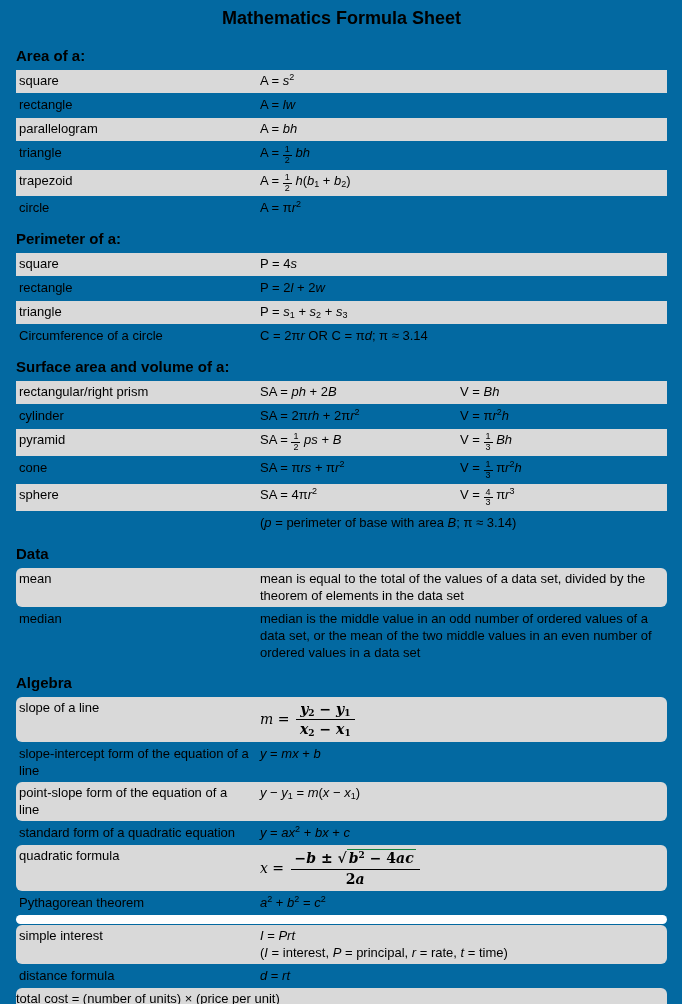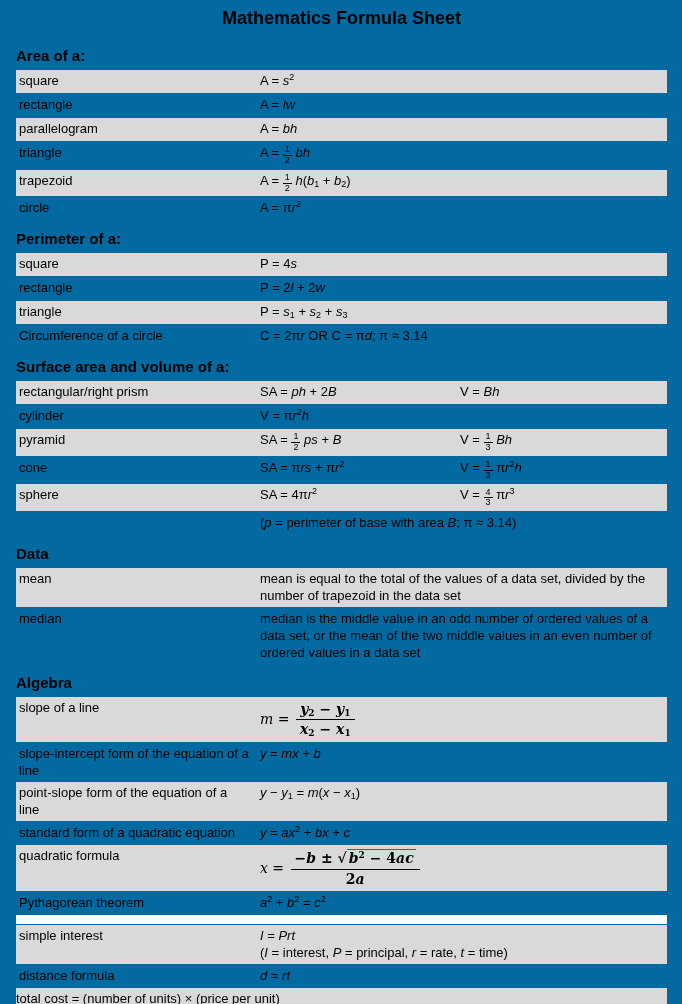--- a/index.html
+++ b/index.html
@@ -11,21 +11,21 @@
     -webkit-font-smoothing:antialiased;
   }
   .sheet { width:682px; height:1004px; overflow:hidden; padding:6px 15px 8px 16px; background:#0369a1; }
   .title { font-size:18px; font-weight:bold; text-align:center; margin:2px 0 16px 0; }
   .heading { font-size:15px; font-weight:bold; margin:10px 0 6px 0; }
   .heading:first-of-type, #content > .heading:first-child { margin-top:18px; }
   .rows { width:100%; }
   .row { display:flex; min-height:20px; margin-bottom:1px; }
   .row.shaded { background:var(--shade, #d9d9d9); }
   .mid .row { align-items:flex-start; padding:3px 0; }
-  .top .row { align-items:flex-start; padding:3px 0 2px 0; }
+  .top .row { align-items:flex-start; padding:3px 0 2px 0;border-radius:6px; }
   .cell { font-size:13px; line-height:1.3; }
   .cell.label { flex:0 0 244px; padding-left:3px; padding-right:10px; }
   .cell.formula { flex:1 1 auto; padding-right:6px; }
   .cell.formula.w-mid { flex:0 0 200px; }
   .cell.volume { flex:1 1 auto; }
   i { font-style:italic; }
   sup { font-size:9px; vertical-align:5px; line-height:0; }
   sub { font-size:9px; vertical-align:-2px; line-height:0; }
   .frac { display:inline-block; text-align:center; vertical-align:-6px; font-size:9px; line-height:1.1; font-style:normal; }
   .frac > span { display:block; padding:0 2px; }
@@ -94,20 +94,21 @@
       </div>
       <div class="heading">Surface area and volume of a:</div>
       <div class="rows mid">
         <div class="row shaded">
           <div class="cell label">rectangular/right prism</div>
           <div class="cell formula w-mid">SA = <i>ph</i> + 2<i>B</i></div>
           <div class="cell volume">V = <i>Bh</i></div>
         </div>
         <div class="row">
           <div class="cell label">cylinder</div>
+          <div class="cell formula w-mid">SA = 2π<i>rh</i> + 2π<i>r</i><sup>2</sup></div>
           <div class="cell volume">V = π<i>r</i><sup>2</sup><i>h</i></div>
         </div>
         <div class="row shaded">
           <div class="cell label">pyramid</div>
           <div class="cell formula w-mid">SA = <span class="frac"><span>1</span><span>2</span></span> <i>ps</i> + <i>B</i></div>
           <div class="cell volume">V = <span class="frac"><span>1</span><span>3</span></span> <i>Bh</i></div>
         </div>
         <div class="row">
           <div class="cell label">cone</div>
           <div class="cell formula w-mid">SA = π<i>rs</i> + π<i>r</i><sup>2</sup></div>
@@ -120,21 +121,21 @@
         </div>
         <div class="row">
           <div class="cell label"></div>
           <div class="cell formula">(<i>p</i> = perimeter of base with area <i>B</i>; π ≈ 3.14)</div>
         </div>
       </div>
       <div class="heading">Data</div>
       <div class="rows top">
         <div class="row shaded">
           <div class="cell label">mean</div>
-          <div class="cell formula">mean is equal to the total of the values of a data set, divided by the number of trapezoid in the data set</div>
+          <div class="cell formula">mean is equal to the total of the values of a data set, divided by the theorem of elements in the data set</div>
         </div>
         <div class="row">
           <div class="cell label">median</div>
           <div class="cell formula">median is the middle value in an odd number of ordered values of a data set, or the mean of the two middle values in an even number of ordered values in a data set</div>
         </div>
       </div>
       <div class="heading">Algebra</div>
       <div class="rows top">
         <div class="row shaded">
           <div class="cell label">slope of a line</div>

